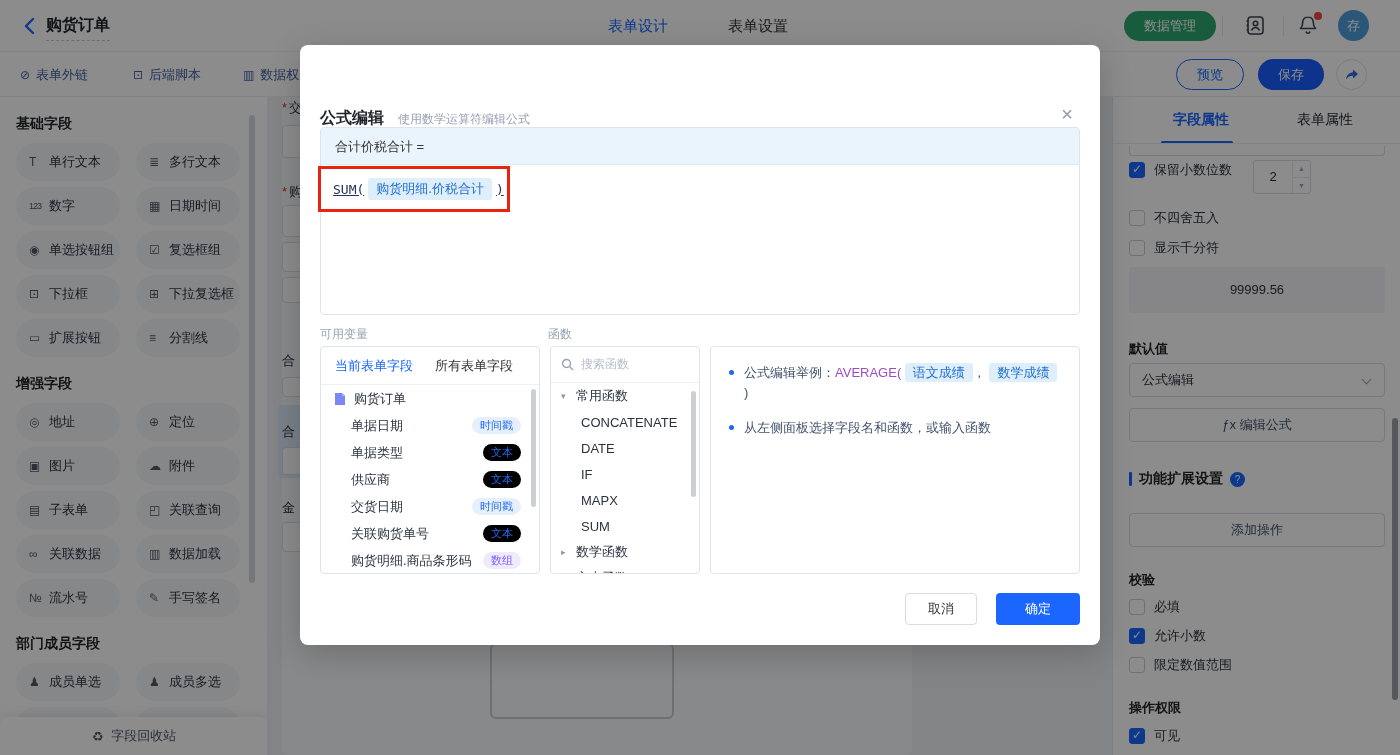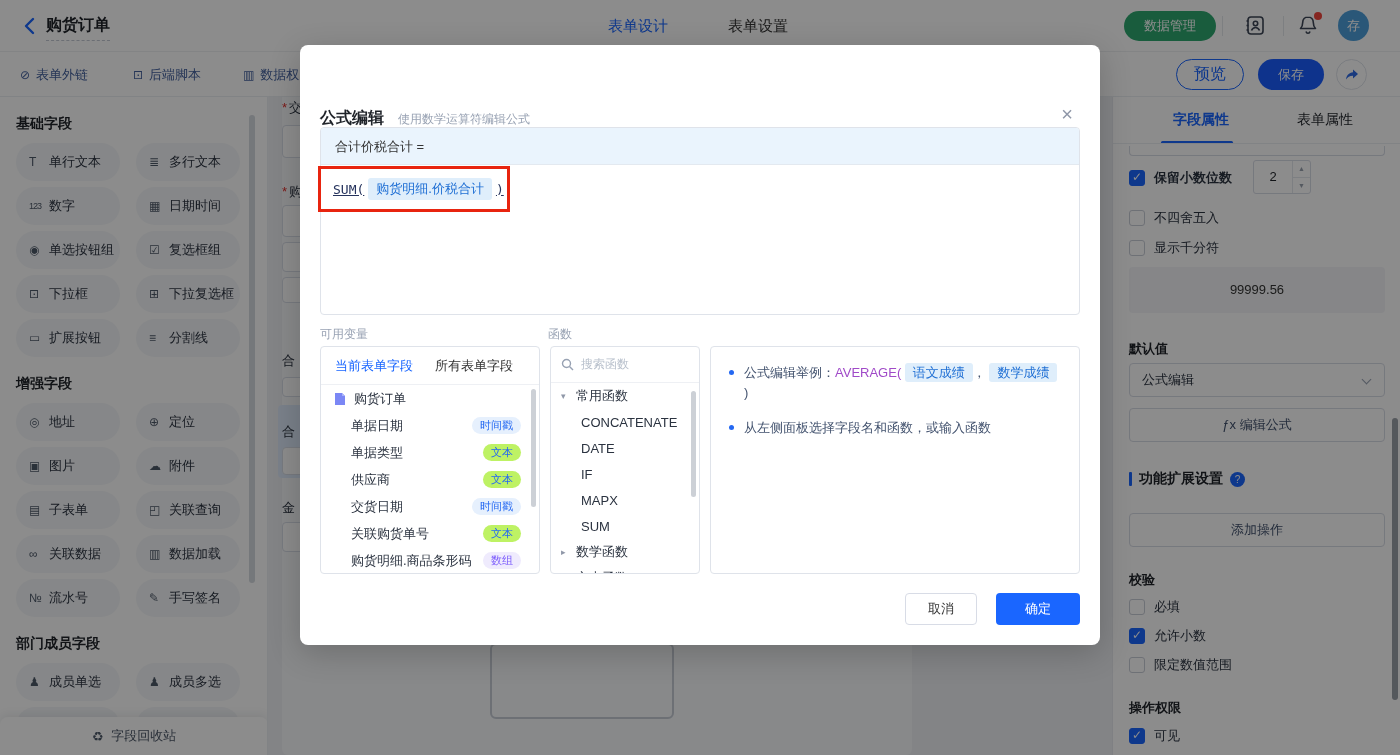--- a/index.html
+++ b/index.html
@@ -14,21 +14,21 @@
   .pill-green { position:absolute; left:1124px; top:11px; height:30px; padding:0 20px; background:#2ea870; color:#fff; border:none; border-radius:15px; font-size:13px; line-height:30px; cursor:pointer; }
   .tb-divider { position:absolute; top:16px; width:1px; height:20px; background:#e4e7ec; }
   .icon-btn { position:absolute; top:13px; width:26px; height:26px; color:#3d4656; cursor:pointer; }
   .red-dot { position:absolute; right:0px; top:-1px; width:8px; height:8px; background:#f2453d; border-radius:50%; }
   .avatar { position:absolute; left:1338px; top:10px; width:31px; height:31px; border-radius:50%; background:#4d9fdb; color:#fff; font-size:13px; text-align:center; line-height:31px; cursor:pointer; }
 
   
   .toolbar { position:absolute; left:0; top:52px; width:1400px; height:45px; background:#fff; border-bottom:1px solid #eceef2; z-index:1; }
   .tool-link { position:absolute; top:14px; font-size:13px; color:#44619e; cursor:pointer; white-space:nowrap; }
   .tool-link .g { margin-right:6px; font-size:12px; }
-  .btn-preview { position:absolute; left:1176px; top:7px; width:68px; height:31px; border:1px solid #1a66ff; color:#1a66ff; background:#fff; border-radius:16px; font-size:16px; cursor:pointer; }
+  .btn-preview { position:absolute; left:1176px; top:7px; width:68px; height:31px; border:1px solid #1a66ff; color:#1a66ff; background:#fff; border-radius:16px; font-size:13px; cursor:pointer; }
   .btn-save { position:absolute; left:1258px; top:7px; width:66px; height:31px; border:none; color:#fff; background:#1a5eff; border-radius:16px; font-size:13px; cursor:pointer; }
   .btn-share { position:absolute; left:1336px; top:7px; width:31px; height:31px; border:1px solid #dfe3ea; background:#fff; border-radius:50%; cursor:pointer; display:flex; align-items:center; justify-content:center; }
 
   
   .sidebar { position:absolute; left:0; top:97px; width:268px; height:658px; background:#fff; border-right:1px solid #eceef2; overflow:hidden; }
   .sec-title { font-size:14px; font-weight:bold; margin:18px 0 10px 16px; }
   .fgrid { display:grid; grid-template-columns:104px 104px; gap:6px 16px; margin-left:16px; }
   .fbtn { height:38px; background:#f4f6f9; border-radius:19px; display:flex; align-items:center; padding-left:13px; cursor:pointer; color:#2b3340; }
   .fbtn .ic { width:20px; font-size:12px; color:#4e5969; flex:none; letter-spacing:-1px; }
   .fbtn .lb { font-size:13px; white-space:nowrap; }
@@ -84,21 +84,21 @@
   .m-seclabel { position:absolute; font-size:12px; color:#98a2b3; }
   .panel { position:absolute; top:301px; height:228px; border:1px solid #dfe3ea; border-radius:4px; background:#fff; overflow:hidden; }
   .vtabs { height:38px; border-bottom:1px solid #eef0f4; display:flex; align-items:center; gap:22px; padding-left:14px; font-size:13px; }
   .vtab-active { color:#1a66ff; cursor:pointer; }
   .vtab { color:#333; cursor:pointer; }
   .vrow { height:27px; display:flex; align-items:center; font-size:13px; color:#2b3340; padding:0 12px; cursor:pointer; }
   .vrow .nm { flex:1; white-space:nowrap; overflow:hidden; }
   .vrow.child { padding-left:30px; }
   .badge { font-size:11px; padding:1px 8px; border-radius:9px; flex:none; margin-right:6px; }
   .badge.time { color:#2468f2; background:#e6f0fd; }
-  .badge.text { color:#2468f2; background:#bef264; }
+  .badge.text { color:#2468f2; background:#000000; }
   .badge.array { color:#7c5cfc; background:#efebfd; }
   .doc-ic { width:14px; height:14px; margin-right:7px; flex:none; }
   .p-thumb { position:absolute; right:3px; width:5px; background:#ccd0d6; border-radius:3px; }
   .search-row { height:36px; border-bottom:1px solid #eef0f4; display:flex; align-items:center; padding-left:10px; gap:7px; }
   .search-ph { font-size:12px; color:#b8c0cc; }
   .frow { height:26px; display:flex; align-items:center; font-size:13px; color:#2b3340; padding-left:10px; cursor:pointer; }
   .frow.item { padding-left:30px; }
   .caret { width:10px; margin-right:5px; color:#8f97a8; font-size:9px; }
   .help-panel { padding:16px 18px; }
   .tip { display:flex; gap:10px; font-size:13px; color:#42526e; line-height:1.5; margin-bottom:16px; align-items:baseline; }
@@ -282,21 +282,21 @@
   <div class="cv-box-outline" style="left:222px;top:546px;width:184px;height:76px;"></div>
 </div>
 
 <aside class="props">
   <span class="ptab active" style="left:60px;">字段属性</span>
   <span class="ptab" style="left:184px;color:#1f2329;">表单属性</span>
   <span class="ptab-underline"></span>
   <span class="ptab-border"></span>
   <div class="pinput-sliver"></div>
 
-  <div class="cbrow" style="top:72px;font-weight:bold;">
+  <div class="cbrow" style="top:64px;">
     <span class="cb on"></span>
     <span>保留小数位数</span>
   </div>
   <div class="spinner">
     <span class="spin-val">2</span>
     <span class="spin-arrows">
         <span>▲</span>
         <span>▼</span>
       </span>
   </div>

